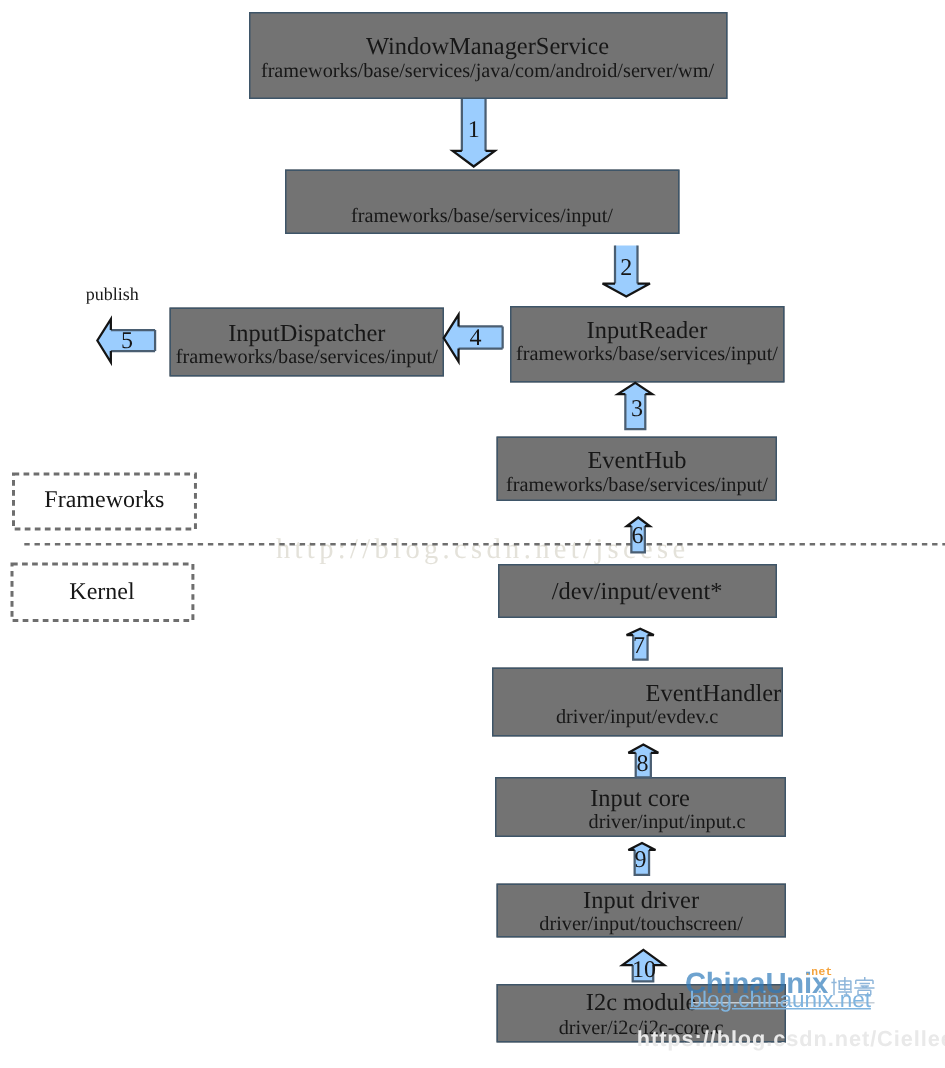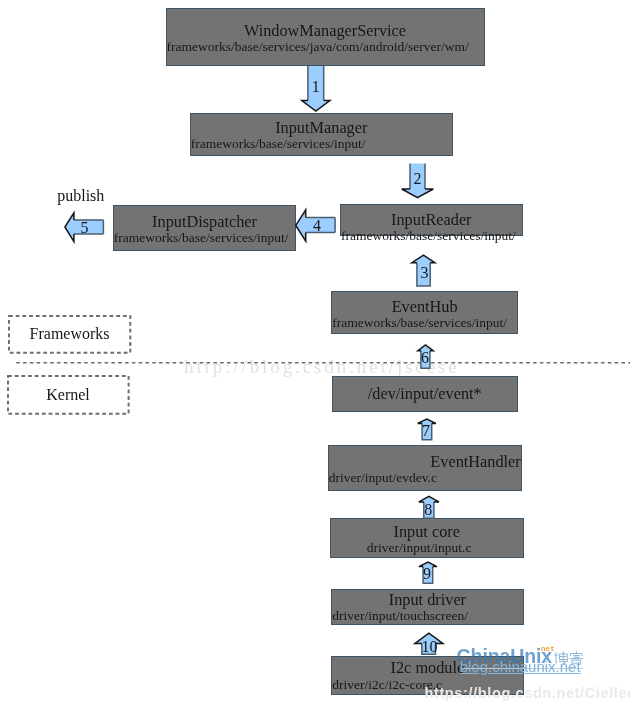--- a/index.html
+++ b/index.html
@@ -5,34 +5,34 @@
 <style>
   html,body{margin:0;padding:0;background:#ffffff;}
   body{width:630px;height:712px;position:relative;overflow:hidden;
        font-family:"Liberation Serif",serif;}
   .stage{position:absolute;left:0;top:0;width:630px;height:712px;background:#fff;}
 
   .box{position:absolute;box-sizing:border-box;background:#737373;
        border:1.5px solid #3E5568;z-index:6;}
   .t1{position:absolute;left:0;right:0;text-align:center;
       font-size:16.3px;line-height:20px;color:#171717;white-space:nowrap;}
-  .t2{position:absolute;left:0;right:0;text-align:left;
+  .t2{position:absolute;left:0;right:0;text-align:center;
       font-size:13.5px;line-height:16px;color:#171717;white-space:nowrap;}
 
   .dashbox{position:absolute;box-sizing:border-box;
        display:flex;align-items:center;justify-content:center;
        font-size:16px;color:#171717;z-index:5;background:transparent;}
   .dashbox svg{position:absolute;left:0;top:0;overflow:visible;}
   .dashbox span{position:relative;z-index:1;}
 
   svg.ov{position:absolute;left:0;top:0;width:630px;height:712px;z-index:7;}
   svg.ovbelow{position:absolute;left:0;top:0;width:630px;height:712px;z-index:3;}
 
   .anum{position:absolute;font-size:16px;line-height:16px;color:#171717;z-index:8;text-align:center;}
-  .lbl{position:absolute;font-size:16px;line-height:18px;color:#171717;white-space:nowrap;z-index:6;}
+  .lbl{position:absolute;font-size:12px;line-height:18px;color:#171717;white-space:nowrap;z-index:6;}
 
   
   .wm-top{position:absolute;font-family:"Liberation Serif",serif;font-size:19px;color:#e4e2da;
           white-space:nowrap;z-index:2;letter-spacing:2.9px;}
   .wm-bot{position:absolute;font-family:"Liberation Sans",sans-serif;font-size:14.5px;line-height:15px;
           color:#e9e9e9;white-space:nowrap;z-index:9;letter-spacing:0.62px;}
 
   
   .logo{position:absolute;z-index:9;}
   .logo .cu{position:absolute;font-family:"Liberation Sans",sans-serif;font-weight:bold;
@@ -108,30 +108,29 @@
   <div class="anum" style="left:413.3px;top:501.61px;width:30px;">8</div>
   <div class="anum" style="left:412px;top:566.41px;width:30px;">9</div>
   <div class="anum" style="left:414.4px;top:638.61px;width:30px;">10</div>
 
   <div class="box" style="left:165.5px;top:8.4px;width:319.0px;height:57.6px;">
     <div class="t1" style="top:11.60px;">WindowManagerService</div>
     <div class="t2" style="top:30.05px;">frameworks/base/services/java/com/android/server/wm/</div>
   </div>
 
   <div class="box" style="left:189.8px;top:112.5px;width:263.0px;height:43.9px;">
-    <div class="t1" style="top:4.30px;">InputManager</div>
     <div class="t2" style="top:22.75px;">frameworks/base/services/input/</div>
   </div>
 
   <div class="box" style="left:112.8px;top:205.3px;width:183.5px;height:45.4px;">
     <div class="t1" style="top:5.50px;">InputDispatcher</div>
     <div class="t2" style="top:23.95px;">frameworks/base/services/input/</div>
   </div>
 
-  <div class="box" style="left:340.0px;top:203.5px;width:182.6px;height:32px;">
+  <div class="box" style="left:340.0px;top:203.5px;width:182.6px;height:51px;">
     <div class="t1" style="top:5.20px;">InputReader</div>
     <div class="t2" style="top:23.55px;">frameworks/base/services/input/</div>
   </div>
 
   <div class="box" style="left:331.3px;top:290.7px;width:186.7px;height:43.8px;">
     <div class="t1" style="top:5.10px;">EventHub</div>
     <div class="t2" style="top:23.55px;">frameworks/base/services/input/</div>
   </div>
 
   <div class="box" style="left:331.5px;top:376.0px;width:186.5px;height:36.4px;">

